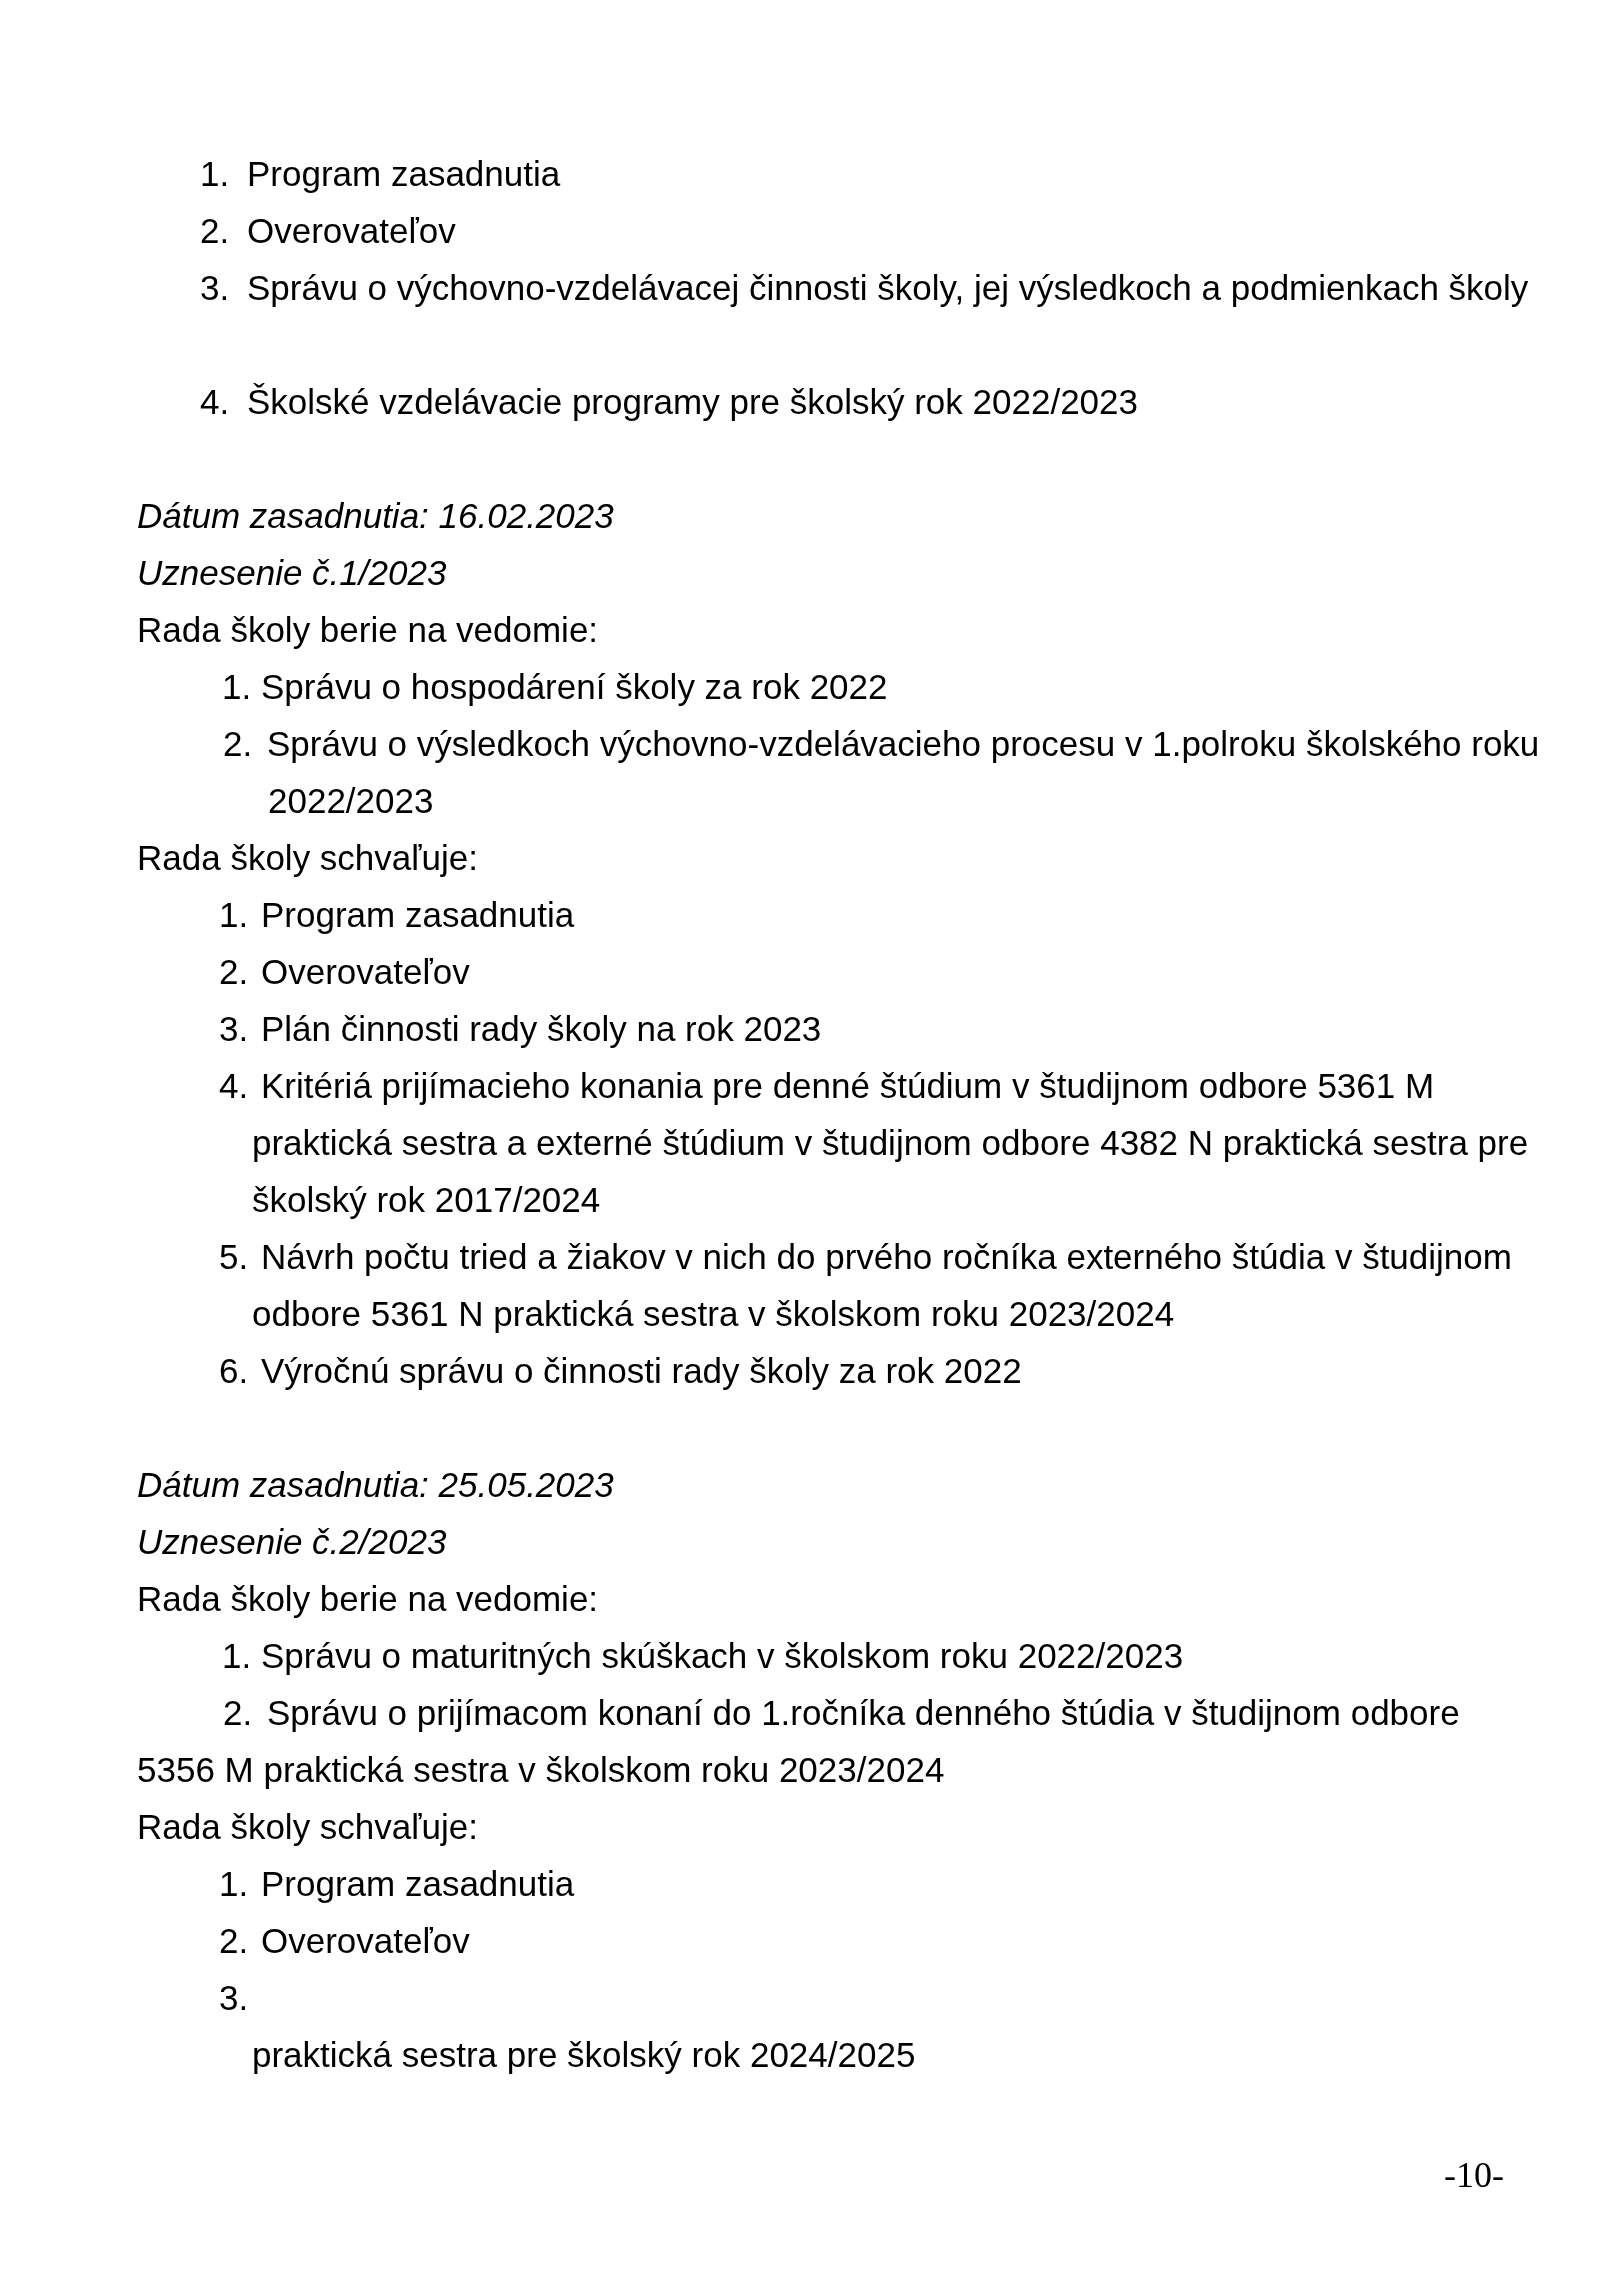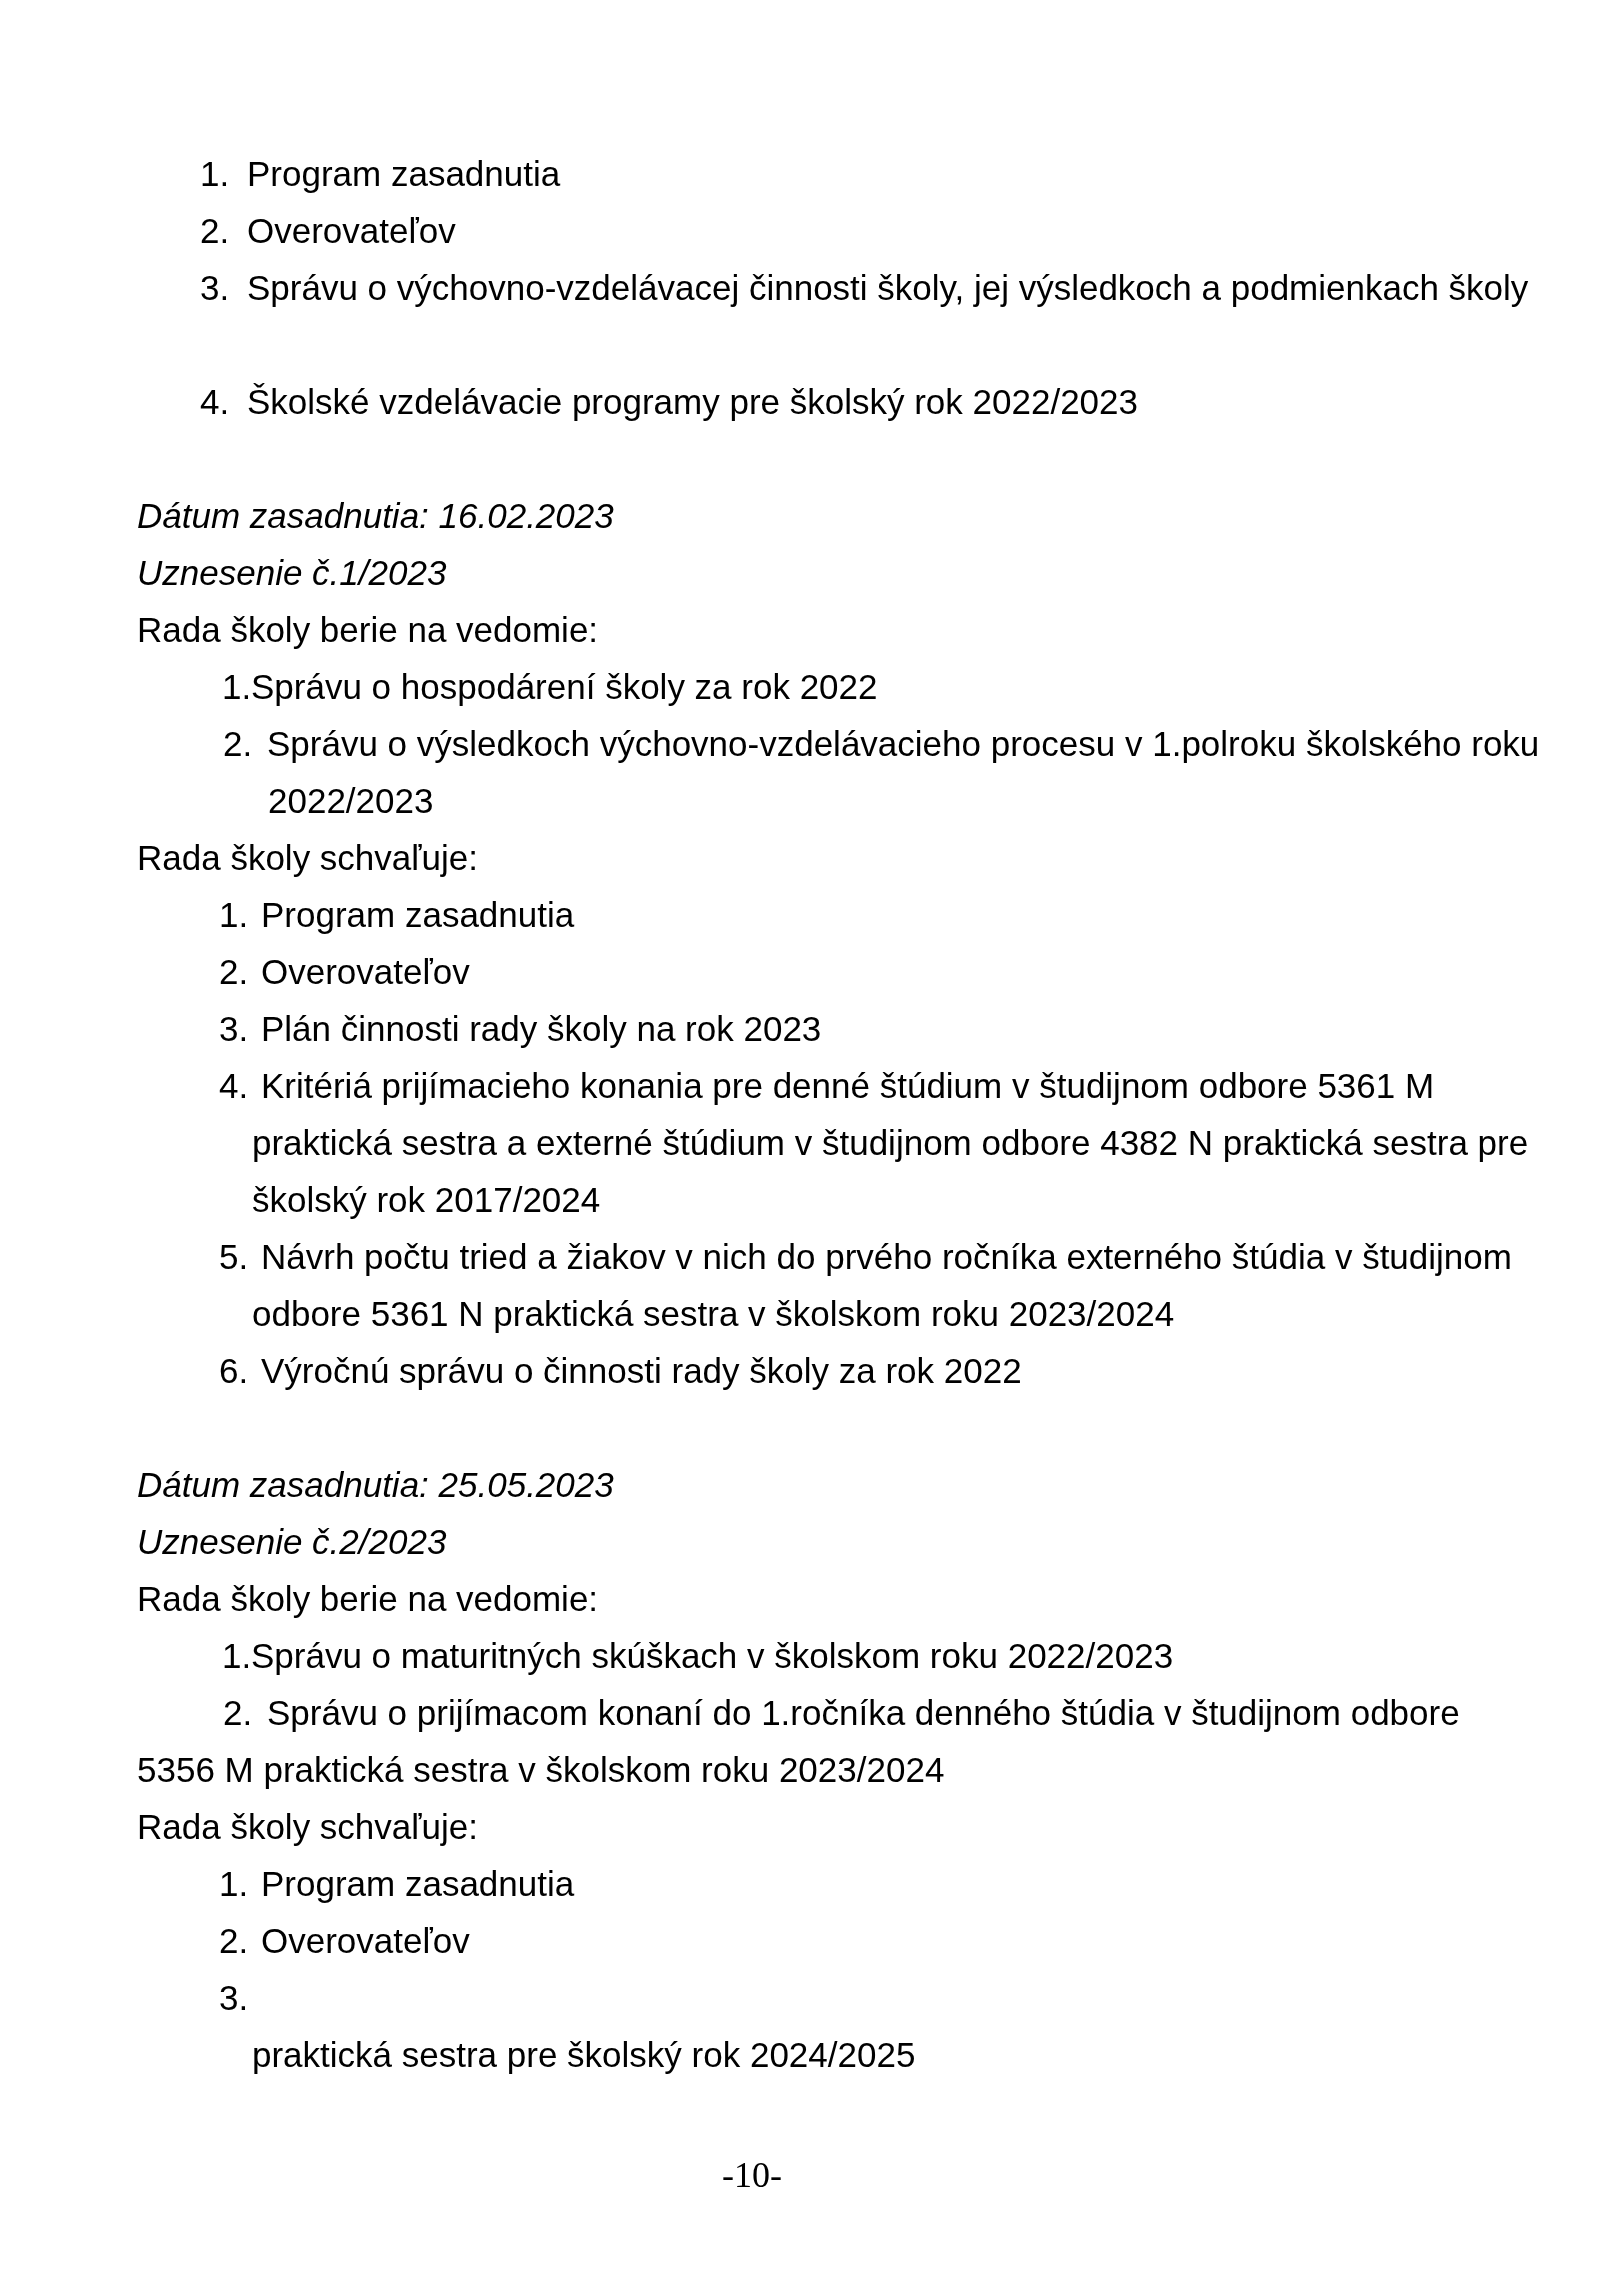--- a/index.html
+++ b/index.html
@@ -30,37 +30,37 @@
   
   .p  .tx { left: 137px; }
   
   .it .tx { left: 137px; font-style: italic; }
   
   .lA .mk { left: 200px; }
   .lA .tx { left: 247px; }
   .cA .tx { left: 247px; }
   
   .lB1 .mk { left: 222px; }
-  .lB1 .tx { left: 251px; }
+  .lB1 .tx { left: 261px; }
   .lB2 .mk { left: 223px; }
   .lB2 .tx { left: 267px; }
   .cB .tx  { left: 268px; text-align: right; }
   
   .lC .mk { left: 219px; }
   .lC .tx { left: 261px; }
   .cC .tx { left: 252px; }
   
   #footer {
     position: absolute;
     top: 2152px;
     left: 0;
     width: 1504px;
     height: 47px;
     line-height: 47px;
-    text-align: center;
+    text-align: right;
     font-family: "Liberation Serif", serif;
     font-size: 36px;
     color: #000000;
   }
 </style>
 </head>
 <body>
 
 <div id="page">
 

